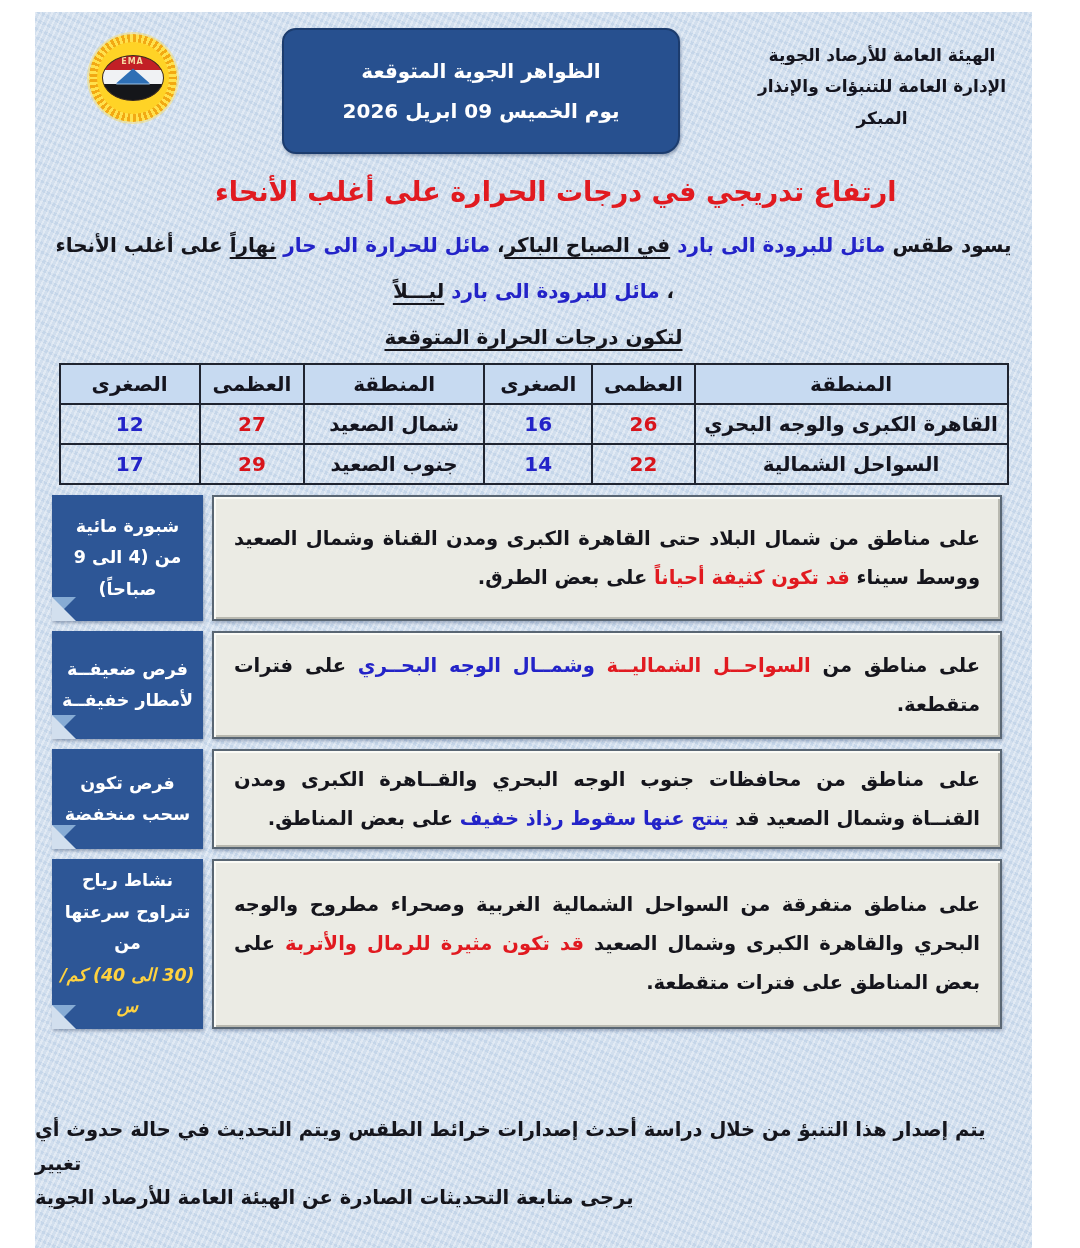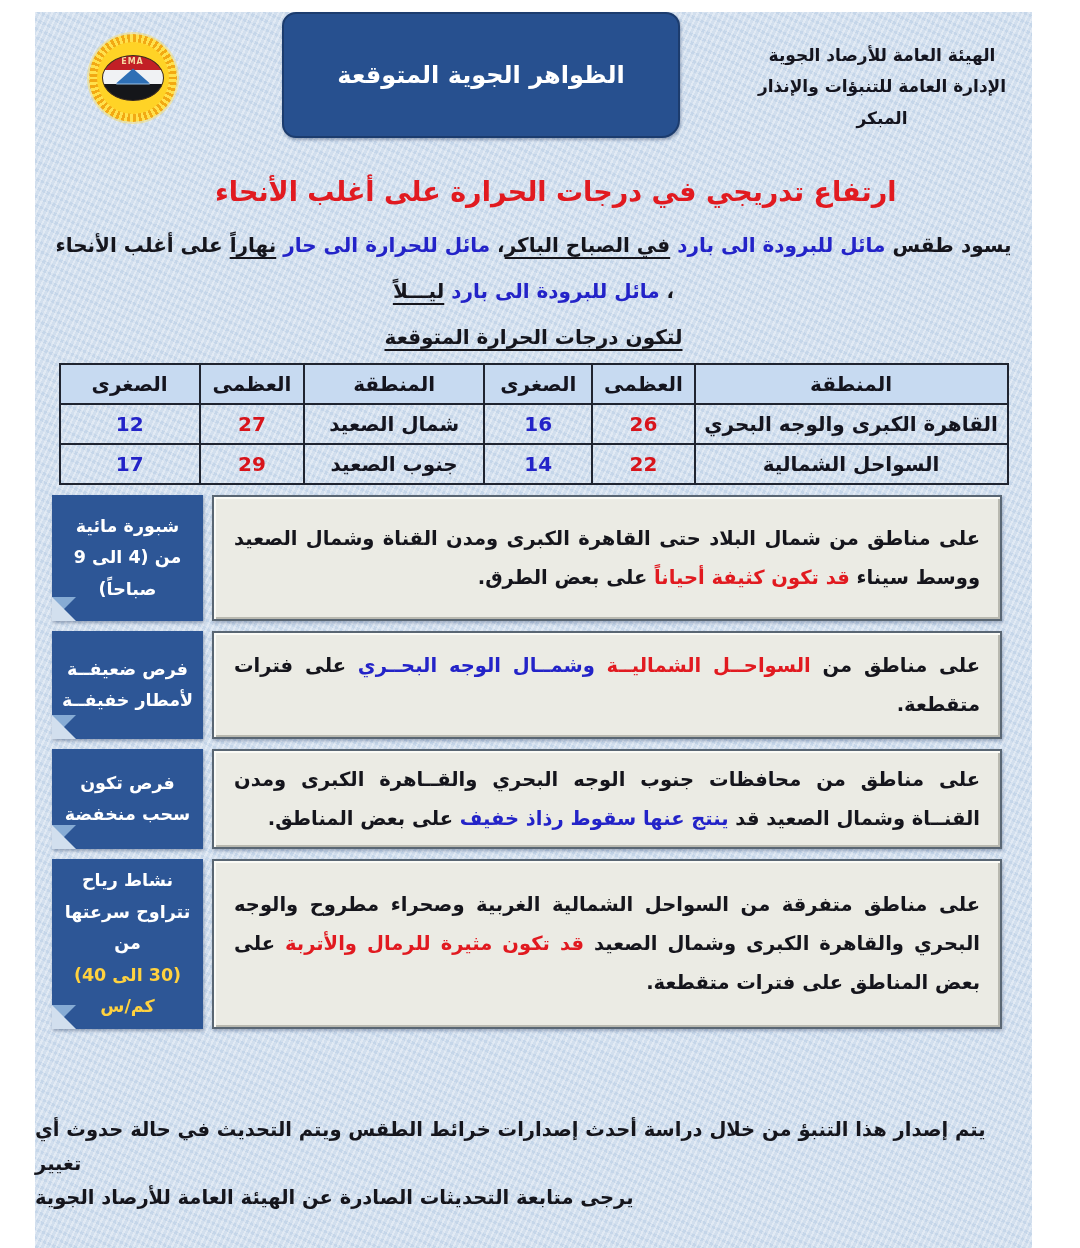--- a/index.html
+++ b/index.html
@@ -13,23 +13,23 @@
       repeating-linear-gradient(115deg, rgba(255,255,255,0.35) 0 2px, rgba(255,255,255,0) 2px 5px),
       repeating-linear-gradient(25deg, rgba(173,197,224,0.35) 0 3px, rgba(173,197,224,0) 3px 8px);
     direction:rtl;
   }
 
   
   .hdr { display:grid; grid-template-columns:300px 1fr 195px; height:152px; }
   .agency { text-align:center; padding-top:28px; font-weight:bold; font-size:17px; color:#14141e; line-height:1.85; }
   .titlebox-wrap { display:flex; justify-content:center; }
   .titlebox {
-    width:398px; height:126px;
+    margin-top:16px; width:398px; height:126px;
     background:#27508f; border:2px solid #1c3c6e; border-radius:14px 14px 18px 14px;
-    color:#ffffff; font-weight:bold; font-size:24px; text-align:center;
+    color:#ffffff; font-weight:bold; font-size:20px; text-align:center;
     display:flex; flex-direction:column; justify-content:center; line-height:2.0;
     box-shadow:1px 2px 3px rgba(20,40,80,.35);
   }
   .logo-wrap { display:flex; justify-content:center; }
   .sun {
     margin-top:22px; width:88px; height:88px; border-radius:50%;
     background:repeating-conic-gradient(#f2a913 0 4deg, #ffe14d 4deg 8deg);
     box-shadow:0 0 0 2px rgba(255,225,90,.45);
     position:relative;
   }
@@ -72,21 +72,21 @@
   .panels { margin:10px 30px 0 17px; display:flex; flex-direction:column; gap:10px; }
   .panel { display:flex; gap:9px; align-items:stretch; }
   .tab {
     width:151px; flex:none; background:#2d5696; color:#ffffff; position:relative;
     display:flex; flex-direction:column; justify-content:center; text-align:center;
     font-weight:bold; font-size:17.5px; line-height:1.8; padding:6px 6px;
     box-shadow:1px 2px 3px rgba(20,40,80,.35);
   }
   .tab::before { content:""; position:absolute; left:0; bottom:0; width:0; height:0; border-right:24px solid transparent; border-top:24px solid #86aBD4; }
   .tab::after  { content:""; position:absolute; left:0; bottom:0; width:0; height:0; border-bottom:24px solid #d2dfee; border-right:24px solid transparent; }
-  .tab .t-y { color:#ffd23f; }
+  .tab .t-y { color:#ffd23f;font-style:italic; }
   .box {
     flex:1; background:#ebebe4; border:2px solid #596673;
     box-shadow:inset 2px 2px 0 #fbfbf6, inset -2px -2px 0 #b9b9b0, 1px 2px 3px rgba(20,40,80,.3);
     padding:0 20px; display:flex; align-items:center;
   }
   .box p { font-weight:bold; font-size:19.5px; line-height:2.0; text-align:justify; width:100%; }
   .panel:nth-child(1) .box { min-height:126px; }
   .panel:nth-child(2) .box { min-height:108px; }
   .panel:nth-child(3) .box { min-height:100px; }
   .panel:nth-child(4) .box { min-height:140px; }
@@ -100,20 +100,21 @@
 <div class="sheet">
 
   <div class="hdr">
     <div class="agency">
       <div>الهيئة العامة للأرصاد الجوية</div>
       <div>الإدارة العامة للتنبؤات والإنذار المبكر</div>
     </div>
     <div class="titlebox-wrap">
       <div class="titlebox">
         <div>الظواهر الجوية المتوقعة</div>
+        <div>يوم الخميس 09 ابريل 2026</div>
       </div>
     </div>
     <div class="logo-wrap">
       <div class="sun">
         <div class="emblem">
           <span class="ema">EMA</span>
           <span class="mountain"></span>
         </div>
       </div>
     </div>

